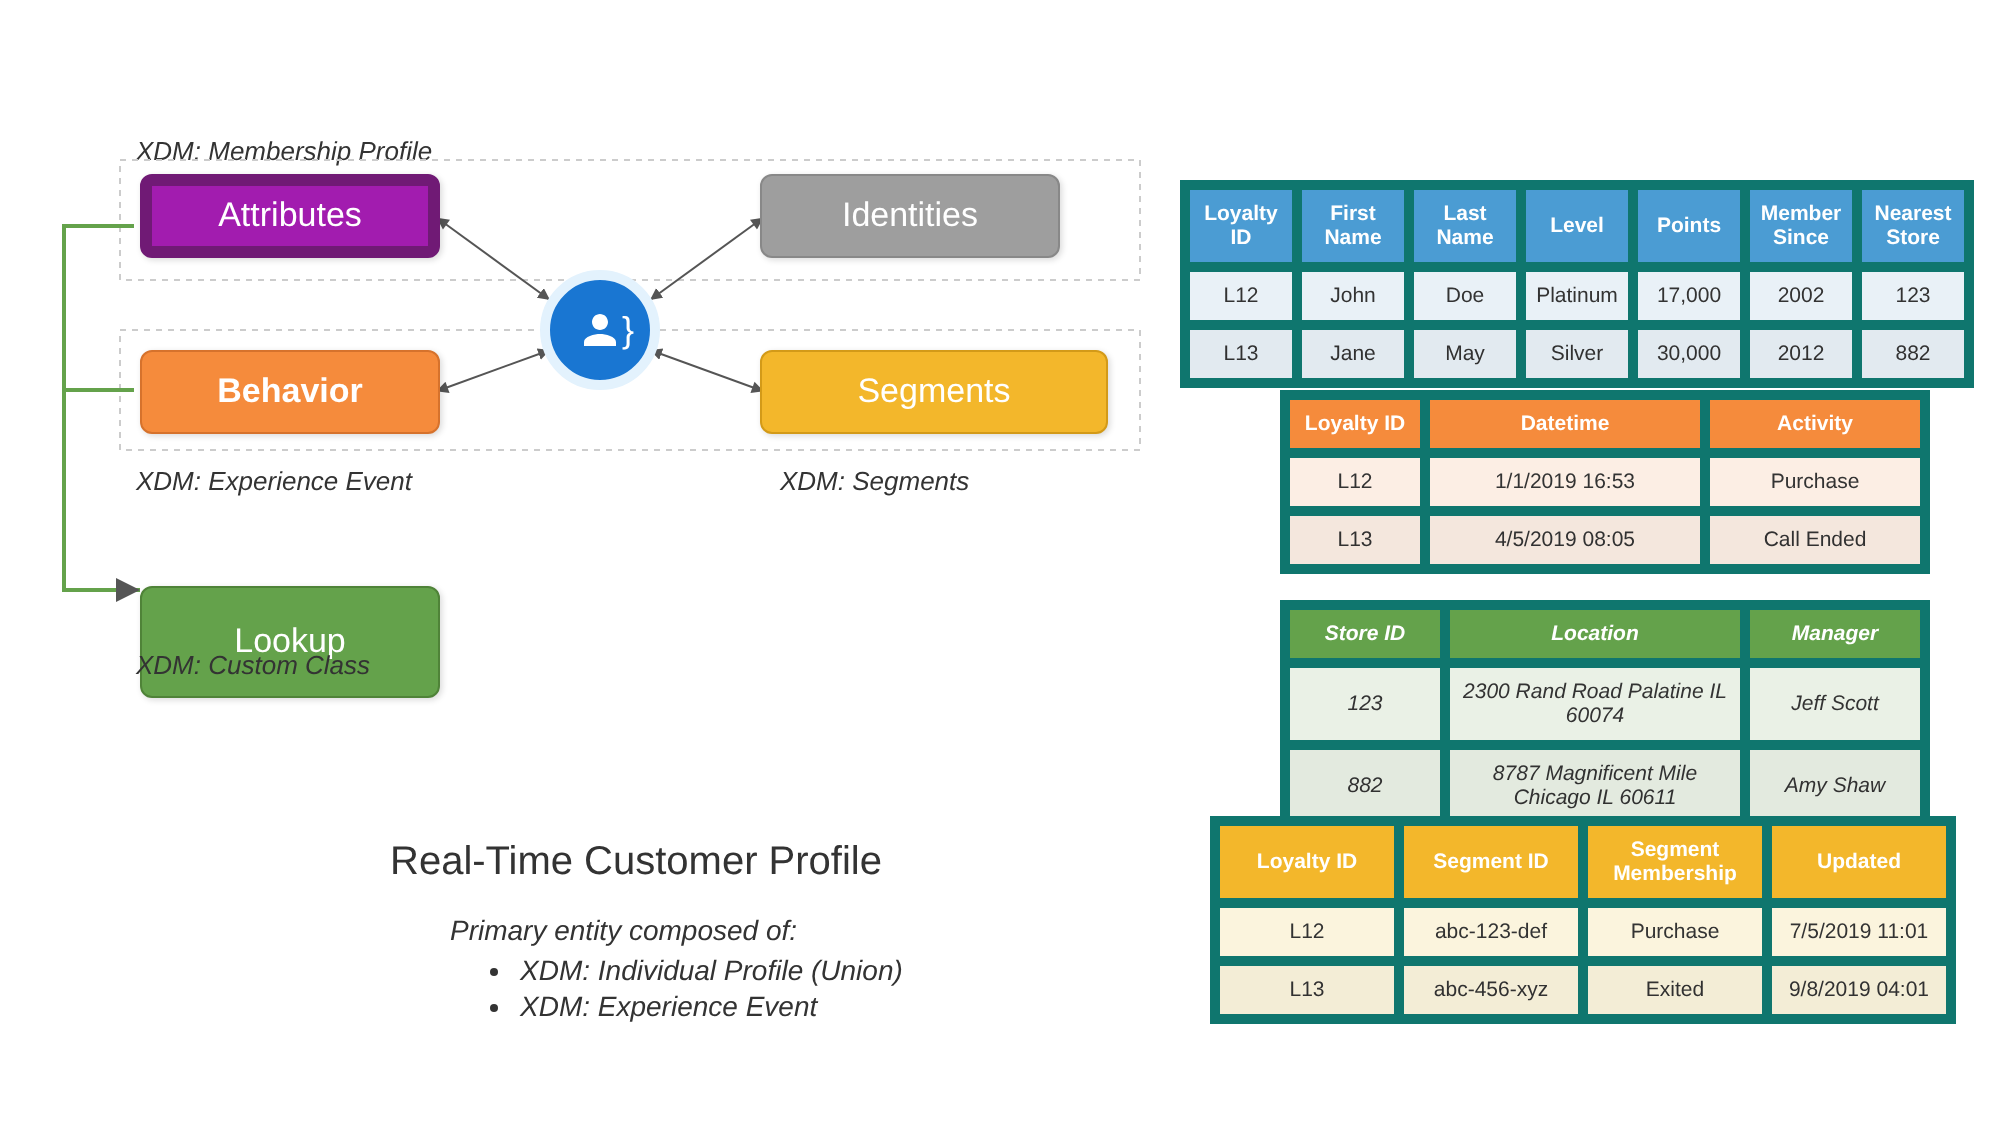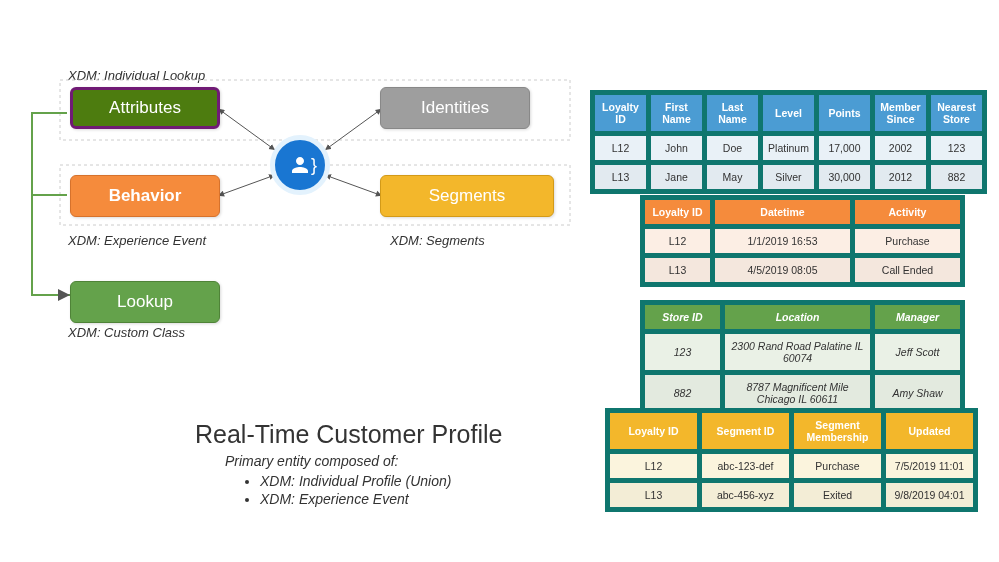--- a/index.html
+++ b/index.html
@@ -28,21 +28,21 @@
   .pill {
     position: absolute;
     border-radius: 6px;
     color: #fff;
     font-size: 17px;
     display: flex;
     align-items: center;
     justify-content: center;
     box-shadow: 1px 1px 3px rgba(0,0,0,0.15);
   }
-  .pill.blue   { background: #4d7c0f; border: 3px solid #701a75; }
+  .pill.blue   { background: #a21caf; border: 6px solid #701a75; }
   .pill.gray   { background: #9e9e9e; border: 1px solid #888; }
   .pill.orange { background: #f58b3c; border: 1px solid #d6722c; }
   .pill.gold   { background: #f3b72b; border: 1px solid #d39a18; }
   .pill.green  { background: #64a24b; border: 1px solid #4f8338; }
   .center-icon {
     position: absolute;
     left: 250px;
     top: 80px;
     width: 60px;
     height: 60px;
@@ -63,23 +63,23 @@
     width: 560px; height: 300px;
     pointer-events: none;
   }
   .heading-block {
     position: absolute;
     left: 195px;
     top: 420px;
     width: 400px;
   }
   .heading-block h2 {
-    font-size: 25px;
+    font-size: 20px;
     font-weight: 400;
-    margin-bottom: 4px;
+    margin-bottom: 14px;
   }
   .heading-block .sub {
     font-style: italic;
     font-size: 14px;
     margin-left: 30px;
     margin-bottom: 4px;
   }
   .heading-block ul {
     margin-left: 65px;
     font-style: italic;
@@ -118,21 +118,21 @@
   #tbl-store { left: 640px; top: 300px; width: 320px; font-style: italic; }
   #tbl-store th:nth-child(1), #tbl-store td:nth-child(1){width:80px;}
   #tbl-store th:nth-child(2), #tbl-store td:nth-child(2){width:150px;}
   #tbl-store th:nth-child(3), #tbl-store td:nth-child(3){width:90px;}
   #tbl-segment { left: 605px; top: 408px; width: 370px; }
   #tbl-segment th, #tbl-segment td { width: 92px; }
 </style>
 </head>
 <body>
 
-<div class="xdm-label" style="left:68px; top:68px;">XDM: Individual Lookup</div>
+<div class="xdm-label" style="left:68px; top:68px;">XDM: Membership Profile</div>
 
 <div class="diagram-area">
   <svg class="connectors">
     <defs>
       <marker id="arrA" markerWidth="8" markerHeight="8" refX="6" refY="3" orient="auto">
         <path d="M0,0 L6,3 L0,6 Z" fill="#555"></path>
       </marker>
       <marker id="arrB" markerWidth="8" markerHeight="8" refX="2" refY="3" orient="auto">
         <path d="M6,0 L0,3 L6,6 Z" fill="#555"></path>
       </marker>
@@ -156,21 +156,21 @@
     </div>
   <div class="pill gray" style="left:360px; top:32px;  width:150px; height:42px;">
       <span>Identities</span>
     </div>
   <div class="pill orange" style="left:50px;  top:120px; width:150px; height:42px;font-weight:bold;">
       <span>Behavior</span>
     </div>
   <div class="pill gold" style="left:360px; top:120px; width:174px; height:42px;">
       <span>Segments</span>
     </div>
-  <div class="pill green" style="left:50px;  top:226px; width:150px; height:42px;">
+  <div class="pill green" style="left:50px;  top:238px; width:150px; height:56px;">
       <span>Lookup</span>
     </div>
 
   <div class="center-icon">
     <svg viewBox="0 0 24 24">
         <path d="M12 12c2.2 0 4-1.8 4-4s-1.8-4-4-4-4 1.8-4 4 1.8 4 4 4zm0 2c-2.7 0-8 1.3-8 4v2h16v-2c0-2.7-5.3-4-8-4z"></path>
       </svg>
     <span class="center-brace">}</span>
   </div>
 

